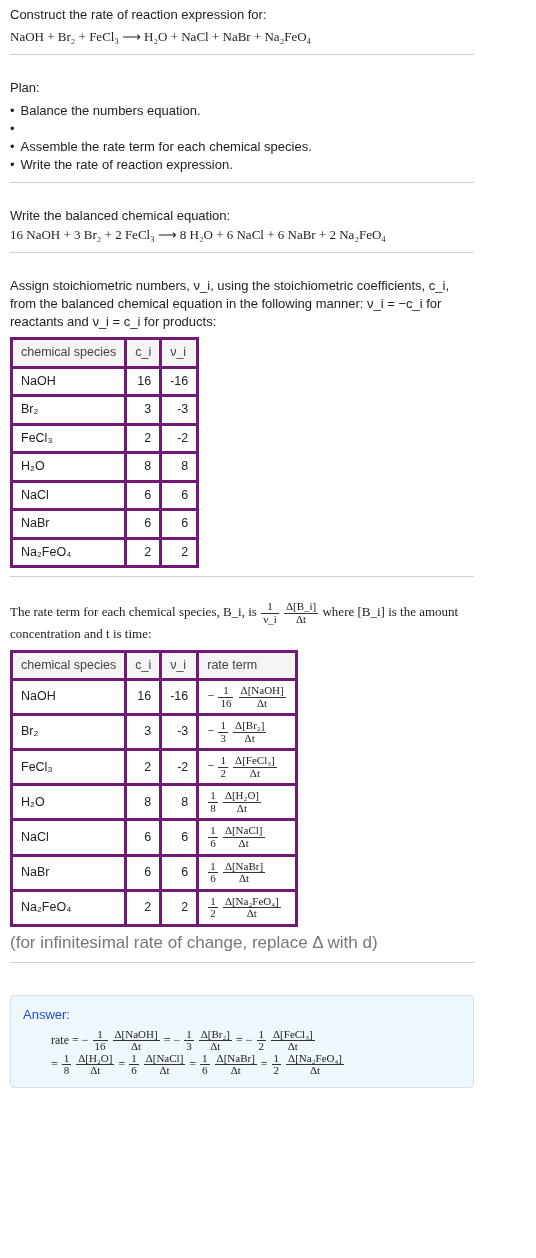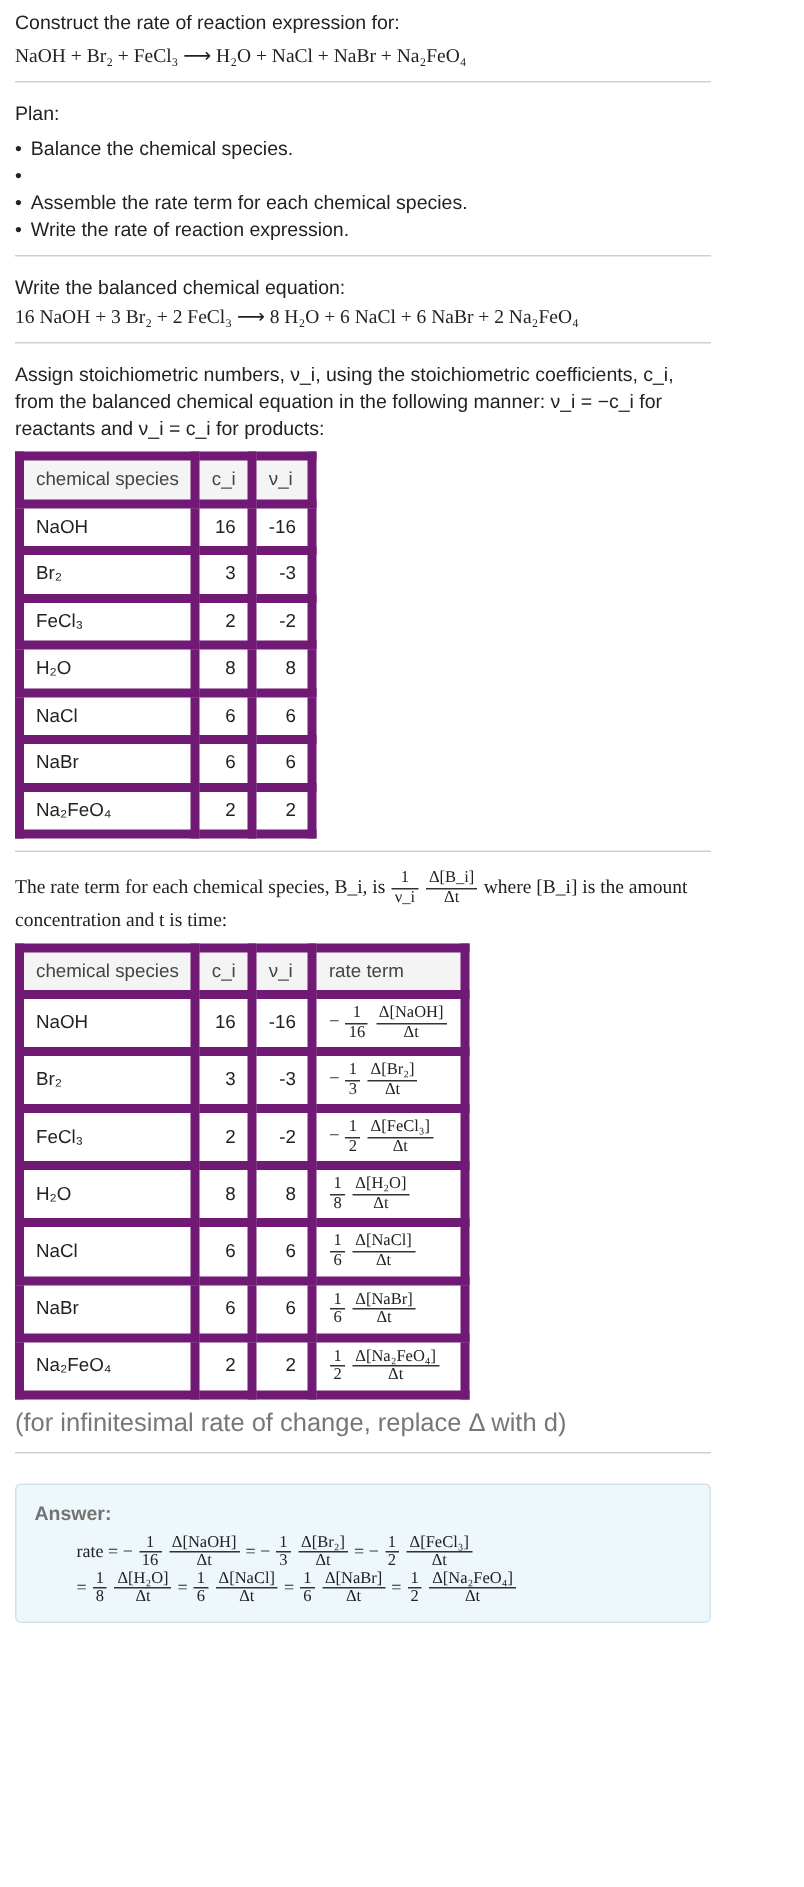--- a/index.html
+++ b/index.html
@@ -12,21 +12,21 @@
     line-height: 1.4;
   }
   .page {
     width: 484px;
     box-sizing: border-box;
     padding: 6px 10px 14px 10px;
   }
   .section {
     border-top: 1px solid #d0d0d0;
     margin-top: 8px;
-    padding-top: 12px;
+    padding-top: 24px;
   }
   .section.first {
     border-top: none;
     margin-top: 0;
     padding-top: 0;
   }
   .heading {
     margin: 0 0 4px 0;
   }
   .eq {
@@ -38,21 +38,21 @@
     gap: 6px;
   }
   .bullet .dot {
     flex: 0 0 auto;
   }
   table.t {
     border-collapse: collapse;
     margin-top: 6px;
   }
   table.t th, table.t td {
-    border: 6px solid #701a75;
+    border: 3px solid #701a75;
     padding: 4px 8px;
     text-align: right;
     font-size: 12.5px;
     white-space: nowrap;
   }
   table.t th {
     background: #f4f4f4;
     font-weight: normal;
     text-align: left;
     color: #444;
@@ -65,23 +65,22 @@
     margin-top: 4px;
   }
   .answer {
     background: #eef7fc;
     border: 1px solid #cfe3ee;
     border-radius: 4px;
     padding: 10px 12px;
     margin-top: 8px;
   }
   .answer-label {
-    color: #737373;
+    color: #1d4ed8;
     margin-bottom: 4px;
-    font-weight: bold;
   }
   .answer-body {
     padding-left: 28px;
     font-size: 12px;
   }
   .answer-note {
     font-size: 11px;
     color: #8a9aa5;
     margin-top: 4px;
     padding-left: 28px;
@@ -117,21 +116,21 @@
   <div class="section first">
     <div class="heading">Construct the rate of reaction expression for:</div>
     <div class="eq">NaOH + Br₂ + FeCl₃ ⟶ H₂O + NaCl + NaBr + Na₂FeO₄</div>
   </div>
 
   <div class="section">
     <div>Plan:</div>
     <div class="bullets">
       <div class="bullet">
           <span class="dot">•</span>
-          <span>Balance the chemical species.</span>
+          <span>Balance the numbers equation.</span>
         </div>
       <div class="bullet">
           <span class="dot">•</span>
         </div>
       <div class="bullet">
           <span class="dot">•</span>
           <span>Assemble the rate term for each chemical species.</span>
         </div>
       <div class="bullet">
           <span class="dot">•</span>

